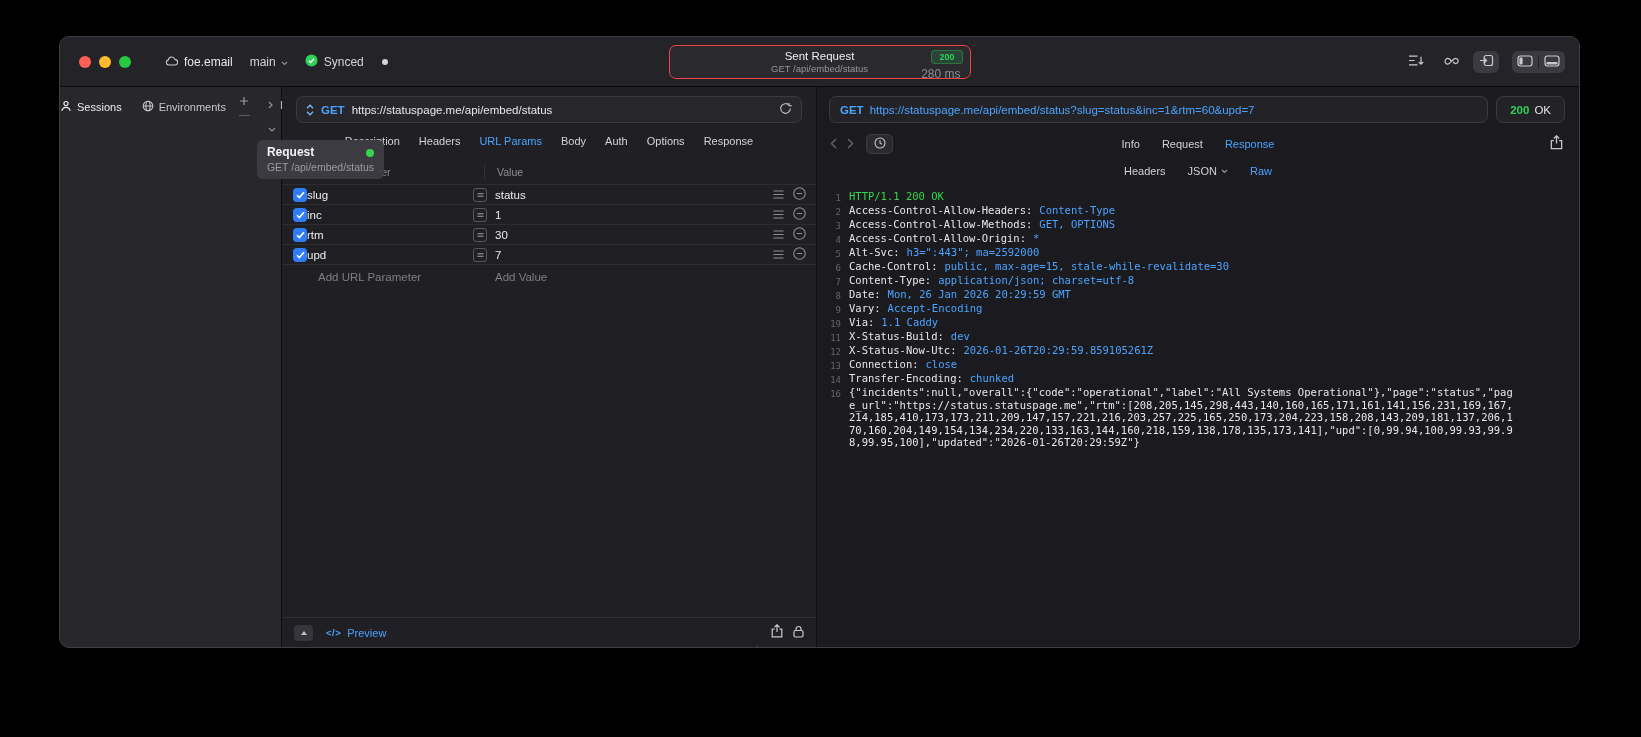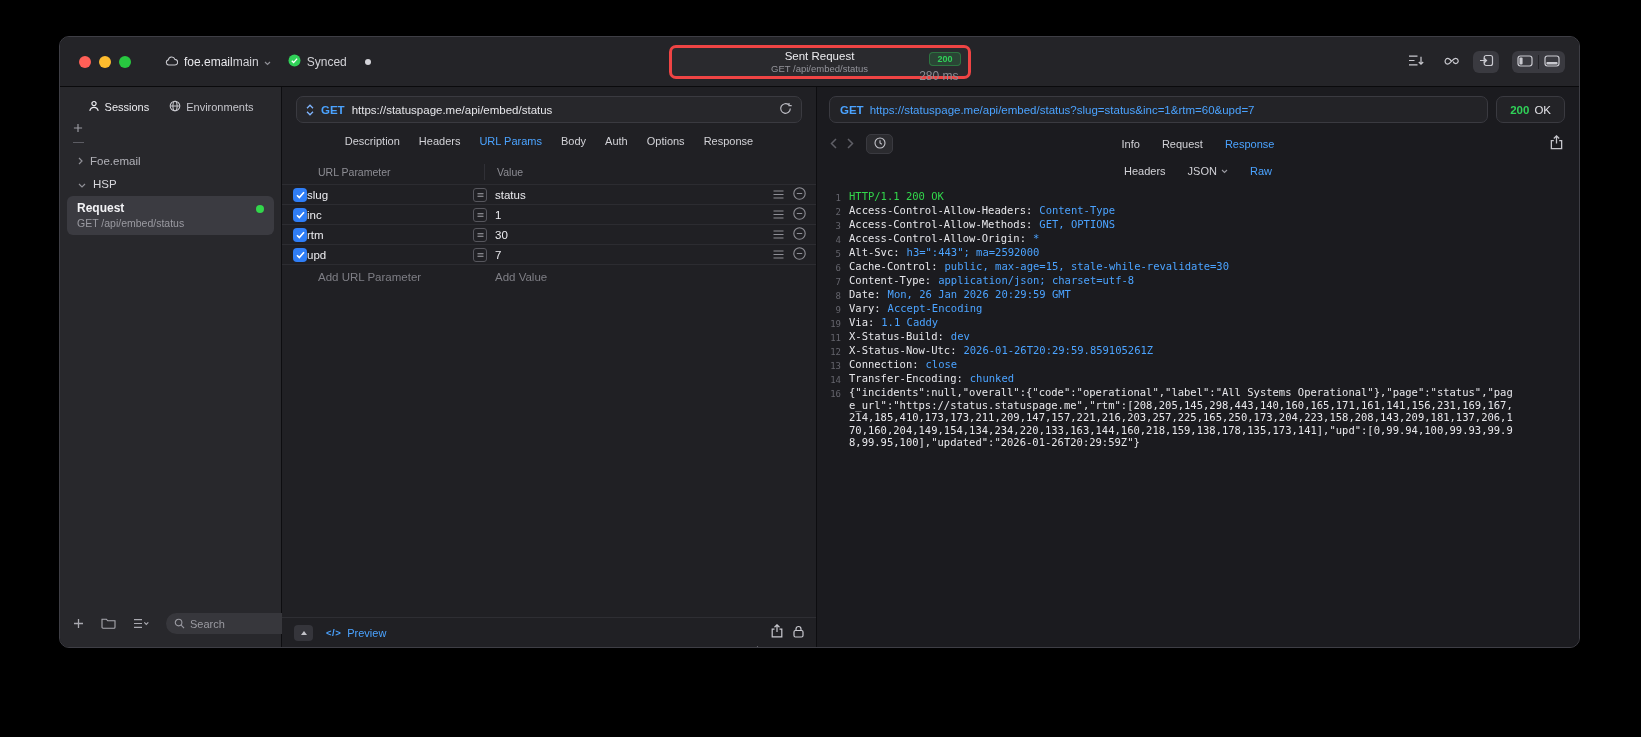--- a/index.html
+++ b/index.html
@@ -12,48 +12,48 @@
 
   
   .titlebar { height:50px; flex:none; background:#242428; border-bottom:1px solid #0a0a0c;
               position:relative; display:flex; align-items:center; }
   .tb-left { display:flex; align-items:center; padding-left:19px; }
   .traffic { display:flex; gap:8px; }
   .tl { width:12px; height:12px; border-radius:50%; }
   .tl.red{ background:#ff5f57; } .tl.yellow{ background:#febc2e; } .tl.green{ background:#28c840; }
   .proj { margin-left:34px; display:flex; align-items:center; gap:6px; color:#e8e8ec; font-size:12px; }
   .proj svg { color:#c9c9cf; }
-  .branch { display:flex; align-items:center; gap:5px; color:#d2d2d7; font-size:12px; }
+  .branch { margin-left:17px; display:flex; align-items:center; gap:5px; color:#d2d2d7; font-size:12px; }
   .branch svg { color:#8f8f96; }
   .synced { margin-left:17px; display:flex; align-items:center; gap:6px; color:#d2d2d7; font-size:12px; }
   .unsaved-dot { margin-left:18px; width:6px; height:6px; border-radius:50%; background:#d4d4d9; }
 
   .center-pill { position:absolute; left:50%; top:8px; transform:translateX(-50%);
-                 width:302px; height:34px; background:#2a2a2e; border:3px solid #ef4444; border-radius:7px; }
+                 width:302px; height:34px; background:#2a2a2e; border:1px solid #ef4444; border-radius:7px; }
   .pill-center { height:100%; display:flex; flex-direction:column; align-items:center; justify-content:center; gap:1px; }
   .pill-title { font-size:11.5px; color:#ececf0; }
   .pill-sub { font-size:9.5px; color:#94949b; }
   .pill-side { position:absolute; right:7px; top:4px; display:flex; flex-direction:column; align-items:flex-end; gap:3px; }
   .badge-200 { font-size:9px; font-weight:700; color:#30d158; background:rgba(48,209,88,.17);
                border:1px solid rgba(48,209,88,.35); border-radius:4px; padding:0 7px; line-height:12px; }
   .pill-ms { font-size:12px; color:#8c8c93; padding-right:2px; }
 
   .tb-right { position:absolute; right:14px; top:0; height:100%; display:flex; align-items:center; gap:9px; color:#c9c9cf; }
   .tbtn { min-width:26px; height:22px; border-radius:6px; display:flex; align-items:center; justify-content:center; }
   .tbtn.boxed { background:#3a3a40; }
   .tb-group { display:flex; align-items:stretch; background:#3a3a40; border-radius:6px; margin-left:4px; }
   .tb-group .tbtn { background:transparent; }
   .tb-sep { width:1px; background:#232327; margin:4px 0; }
 
   
   .content { flex:1; display:flex; min-height:0; }
 
   
   .sidebar { width:222px; flex:none; background:#28282c; border-right:1px solid #0d0d10;
-             display:flex; flex-direction:column; }
+             display:flex; flex-direction:row; }
   .side-tabs { display:flex; justify-content:center; gap:20px; padding-top:13px; height:27px; flex:none; }
   .stab { display:flex; align-items:center; gap:5px; font-size:11px; color:#c6c6cc; }
   .stab.active { color:#ececf0; }
   .side-mini { padding-left:13px; margin-top:5px; color:#9a9aa1; flex:none; }
   .mini-line { width:11px; height:1px; background:#5c5c63; margin-top:5px; }
   .tree { margin-top:6px; flex:none; }
   .trow { display:flex; align-items:center; gap:7px; height:23px; padding-left:18px; font-size:11.5px; color:#b2b2b9; }
   .trow svg { color:#8f8f96; flex:none; }
   .trow.hsp { color:#d8d8dd; }
   .req-card { margin:1px 7px 0 7px; background:#3b3b41; border-radius:6px; padding:5px 10px 6px 10px; position:relative; }

